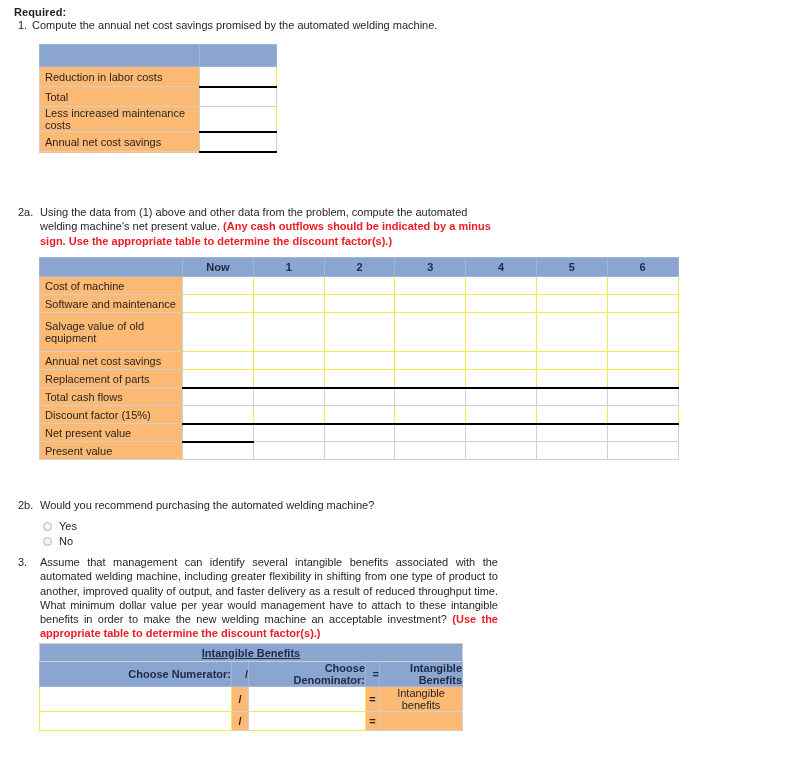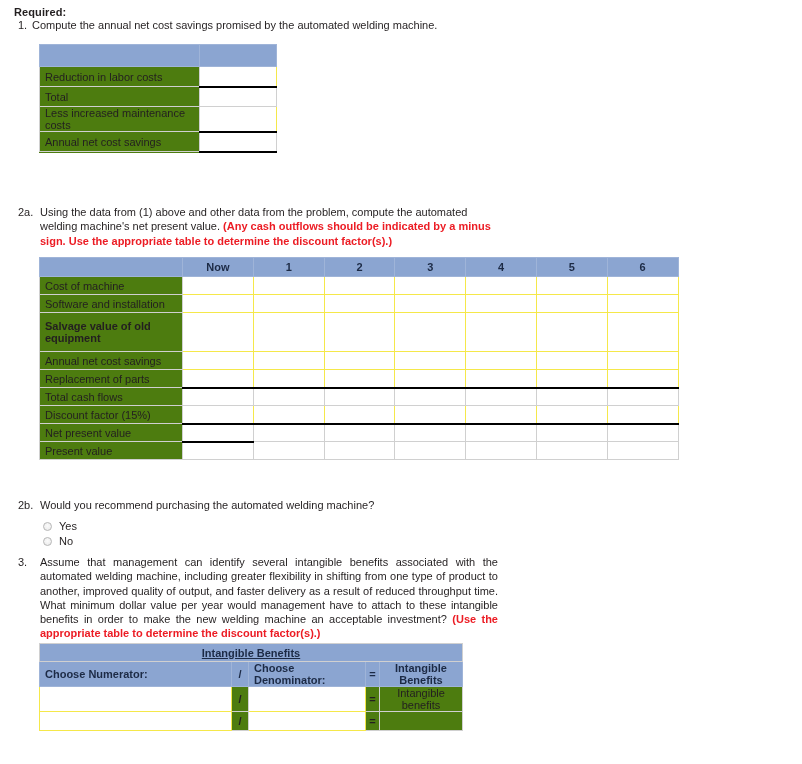--- a/index.html
+++ b/index.html
@@ -82,21 +82,21 @@
   }
   .radio-label { font-size: 11px; color: #231f20; }
 
   
   table.gtbl {
     position: absolute;
     border-collapse: collapse;
     table-layout: fixed;
     font-size: 11px;
     color: #231f20;
-    background: #4d7c0f;
+    background: #fdba74;
   }
   table.gtbl td, table.gtbl th {
     border: 1px solid #d0d0d0;
     padding: 0;
     box-sizing: border-box;
     font-weight: normal;
     vertical-align: middle;
   }
   .hdr {
     background: #8ba5d1;
@@ -131,31 +131,31 @@
   #tbl1 col.c-val { width: 77px; }
   #tbl1 tr.hrow td { height: 22px; }
   #tbl1 tr.drow td { height: 20px; }
 
   
   #tbl2 { left: 39px; top: 257px; width: 639px; }
   #tbl2 col.c-lbl { width: 143px; }
   #tbl2 col.c-per { width: 70.8px; }
   #tbl2 tr.hrow td { height: 19px; }
   #tbl2 tr.drow td { height: 18px; }
-  #tbl2 tr.drow2 td { height: 39px; font-weight: bold; }
+  #tbl2 tr.drow2 td { height: 39px; }
 
   
   #tbl3 { left: 39px; top: 643px; width: 423px; }
   #tbl3 col.c-num { width: 192px; }
   #tbl3 col.c-sl  { width: 17px; }
   #tbl3 col.c-den { width: 117px; }
   #tbl3 col.c-eq  { width: 14px; }
   #tbl3 col.c-res { width: 83px; }
   #tbl3 tr.trow td { height: 18px; }
-  #tbl3 tr.hrow td { height: 19px; }
+  #tbl3 tr.hrow td { height: 19px; text-align: right; }
   #tbl3 tr.drow td { height: 19px; }
   #tbl3 .title-cell {
     background: #8ba5d1;
     text-align: center;
     font-weight: bold;
     color: #1c2a45;
   }
   #tbl3 .title-cell span { text-decoration: underline; }
   #tbl3 .hdr-left { text-align: left; padding-left: 5px !important; }
   #tbl3 .sl { text-align: center; font-weight: bold; }
@@ -233,21 +233,21 @@
       <td class="inp"></td>
       <td class="inp"></td>
       <td class="inp"></td>
       <td class="inp"></td>
       <td class="inp"></td>
       <td class="inp"></td>
       <td class="inp"></td>
     </tr>
 
     <tr class="drow">
-      <td class="lbl">Software and installation</td>
+      <td class="lbl">Software and maintenance</td>
       <td class="inp"></td>
       <td class="inp"></td>
       <td class="inp"></td>
       <td class="inp"></td>
       <td class="inp"></td>
       <td class="inp"></td>
       <td class="inp"></td>
     </tr>
 
     <tr class="drow2">

